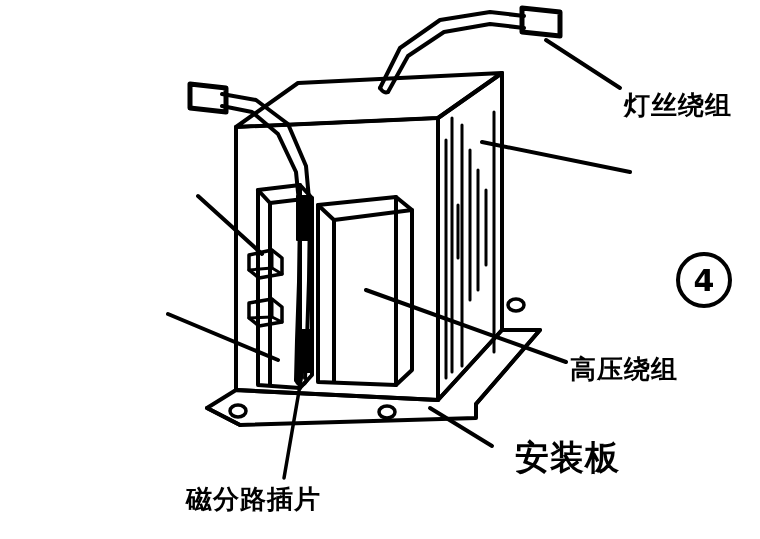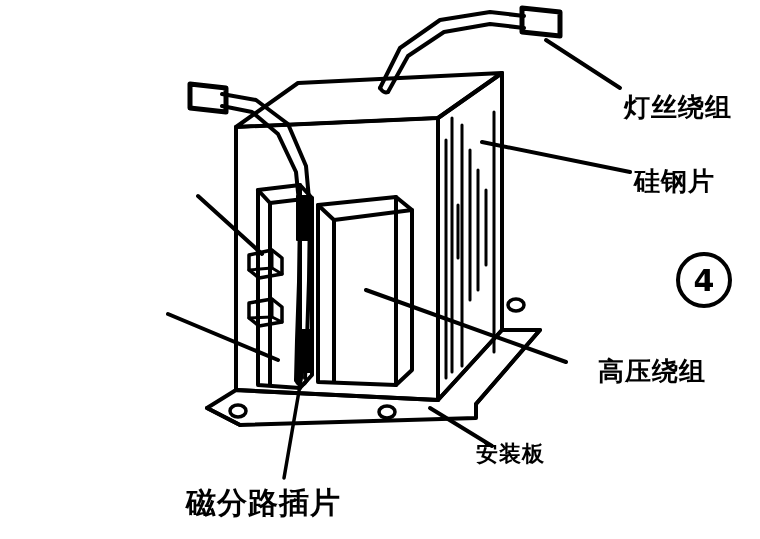--- a/index.html
+++ b/index.html
@@ -7,21 +7,21 @@
     position:relative;
     width:760px;height:539px;
     background:#ffffff;
     overflow:hidden;
     font-family:"DejaVu Sans", sans-serif;
   }
   #art{position:absolute;left:0;top:0;width:760px;height:539px;}
   .lbl{
     position:absolute;
     color:#000000;
-    font-family:Liberation Sans, sans-serif;
+    font-family:Liberation Mono, monospace;
     font-weight:700;
     white-space:nowrap;
     letter-spacing:1px;
     line-height:1;
     text-align:center;
   }
   .fignum{
     position:absolute;
     display:flex;align-items:center;justify-content:center;
     border:4px solid #000;
@@ -136,23 +136,22 @@
         <line x1="284" y1="478" x2="303" y2="368" stroke-width="3.5"></line>
       </g>
 
     </g>
   </svg>
 
 
 
   <div class="lbl" style="left:624px;top:94px;font-size:26px;">灯丝绕组</div>
 
-  <div class="lbl" style="left:634px;top:168px;font-size:26px;">硅钢片</div>
 
-  <div class="lbl" style="left:570px;top:358px;font-size:26px;margin-left:28px;">高压绕组</div>
+  <div class="lbl" style="left:570px;top:358px;font-size:26px;">高压绕组</div>
 
-  <div class="lbl" style="left:476px;top:443px;font-size:22px;">安装板</div>
+  <div class="lbl" style="left:515px;top:443px;font-size:34px;">安装板</div>
 
-  <div class="lbl" style="left:186px;top:488px;font-size:30px;">磁分路插片</div>
+  <div class="lbl" style="left:186px;top:488px;font-size:26px;">磁分路插片</div>
 
   <div class="fignum" style="left:676px;top:252px;width:56px;height:56px;font-size:30px;">4</div>
 
 </div>
 
 </body></html>

